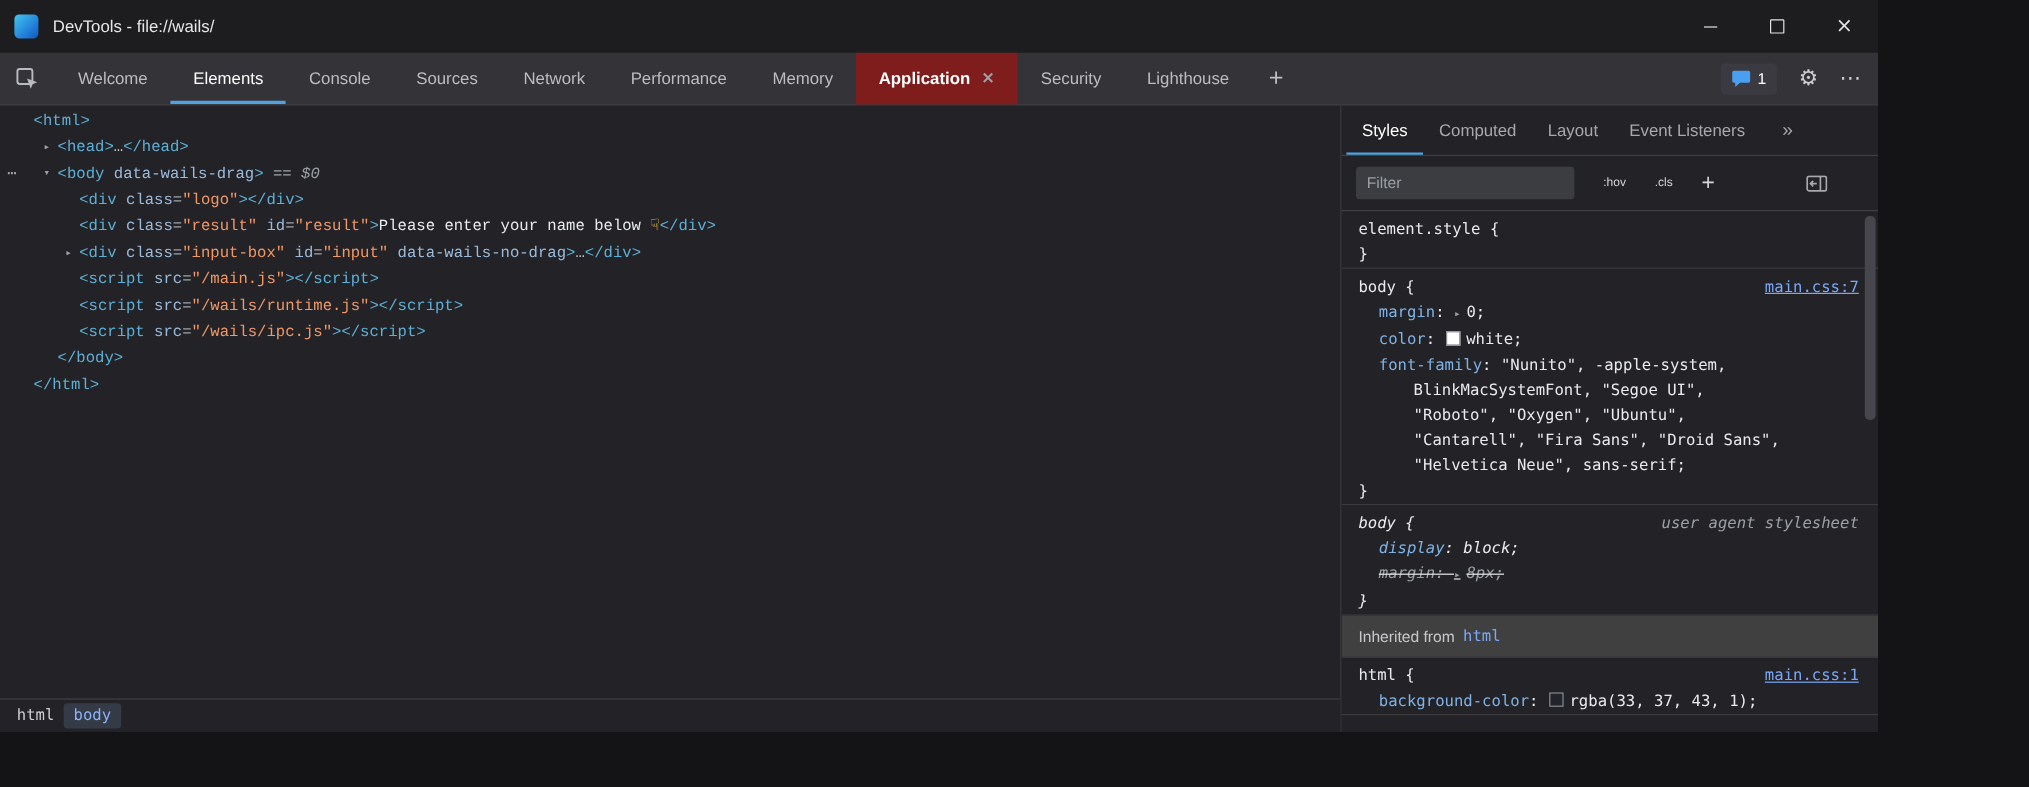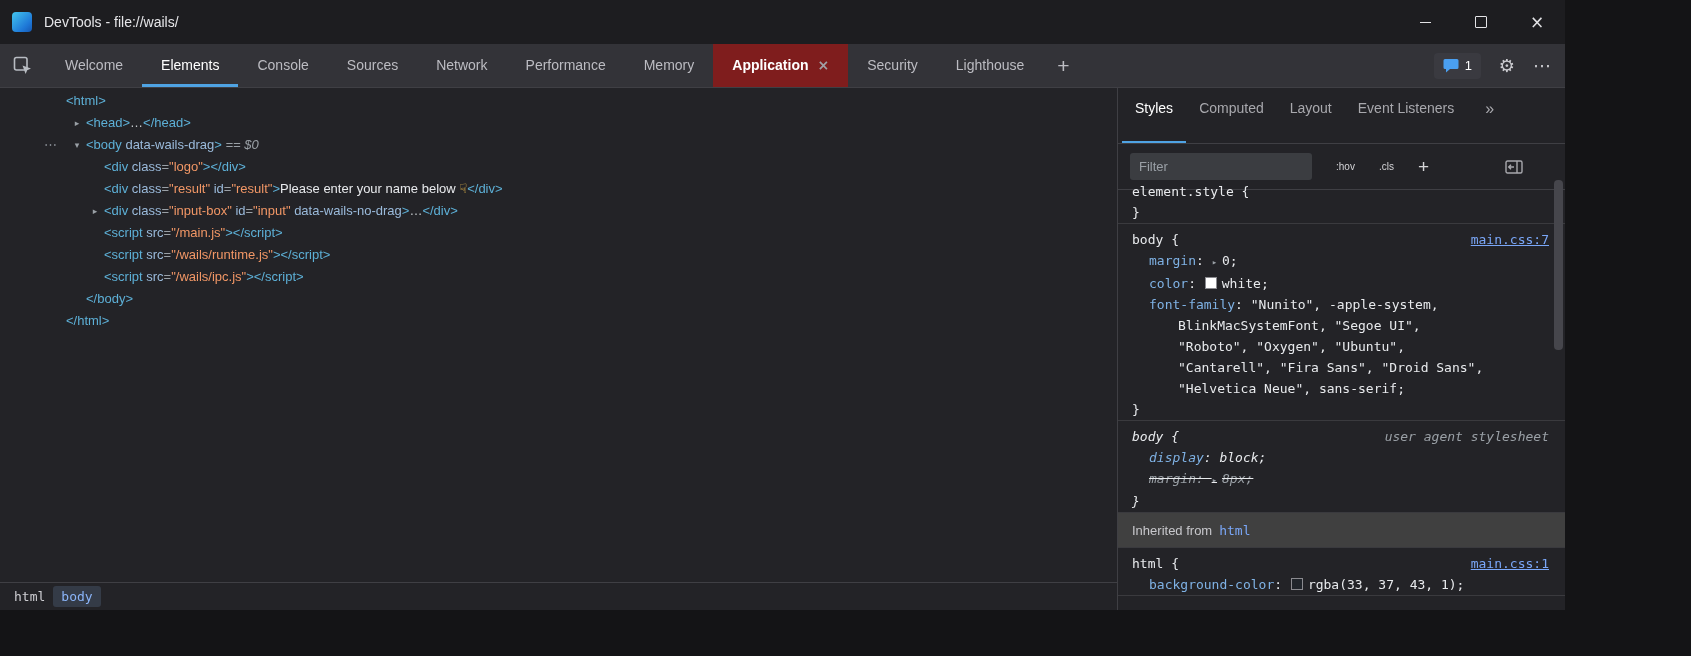--- a/index.html
+++ b/index.html
@@ -33,42 +33,42 @@
   .gear{font-family:"DejaVu Sans",sans-serif;font-size:18px;color:#cbcbd0;}
   .dots{font-family:"DejaVu Sans",sans-serif;font-size:18px;color:#cbcbd0;}
 
   
   .main{position:absolute;top:88px;left:0;right:0;bottom:0;display:flex;}
   .elements-panel{width:1118px;position:relative;border-right:1px solid #3f3f44;box-sizing:border-box;background:#232327;}
   .styles-panel{flex:1;position:relative;background:#232327;}
 
   
   .dom-tree{position:absolute;top:0;left:0;right:0;bottom:28px;overflow:hidden;padding-top:2px;
-            font-family:Liberation Sans, sans-serif;font-size:13px;margin-left:38px;}
+            font-family:Liberation Mono, monospace;font-size:13px;}
   .tree-line{position:relative;line-height:22px;white-space:pre;}
   .tree-arrow{position:absolute;top:0;width:12px;text-align:center;color:#9aa0a6;font-size:9px;line-height:22px;}
   .tree-gutter{position:absolute;left:6px;top:0;color:#9aa0a6;line-height:22px;letter-spacing:1px;}
   .tok-tag{color:#5db0d7;}
   .tok-attr{color:#9bbbdc;}
   .tok-pun{color:#9aa0a6;}
   .tok-str{color:#f29766;}
   .tok-text{color:#e8eaed;}
   .tok-meta{color:#9aa0a6;font-style:italic;}
   .tok-ellipsis{color:#c3c7cb;}
   .tok-emoji{color:#f2c14e;}
 
   
   .breadcrumbs{position:absolute;left:0;right:0;bottom:0;height:28px;background:#232327;border-top:1px solid #3f3f44;
                display:flex;align-items:center;padding-left:6px;box-sizing:border-box;
                font-family:"DejaVu Sans Mono",monospace;font-size:13px;}
   .crumb{color:#cdcdd2;padding:3px 8px;border-radius:3px;}
   .crumb-selected{background:#343b47;color:#8ab4f8;}
 
   
-  .styles-tabs{height:56px;border-bottom:1px solid #3f3f44;display:flex;align-items:stretch;padding-left:4px;box-sizing:border-box;}
+  .styles-tabs{height:42px;border-bottom:1px solid #3f3f44;display:flex;align-items:stretch;padding-left:4px;box-sizing:border-box;}
   .stab{line-height:41px;padding:0 13px;color:#a8a8ad;font-size:14px;white-space:nowrap;}
   .stab-active{color:#ffffff;box-shadow:inset 0 -2px 0 #4fa3e3;}
   .stab-overflow{line-height:41px;margin-left:10px;padding:0 8px;color:#a8a8ad;font-size:16px;}
 
   .filter-row{height:46px;border-bottom:1px solid #3f3f44;display:flex;align-items:center;padding:0 12px;box-sizing:border-box;}
   .filter-input{width:182px;height:27px;background:#3b3d41;border:none;border-radius:3px;color:#d5d5d8;
                 font-family:"Liberation Sans",sans-serif;font-size:13px;padding:0 9px;outline:none;box-sizing:border-box;}
   .filter-input::placeholder{color:#9aa0a6;}
   .toggle-text{margin-left:24px;color:#d5d5d8;font-size:10px;}
   .new-rule{margin-left:24px;color:#d5d5d8;font-size:19px;}

